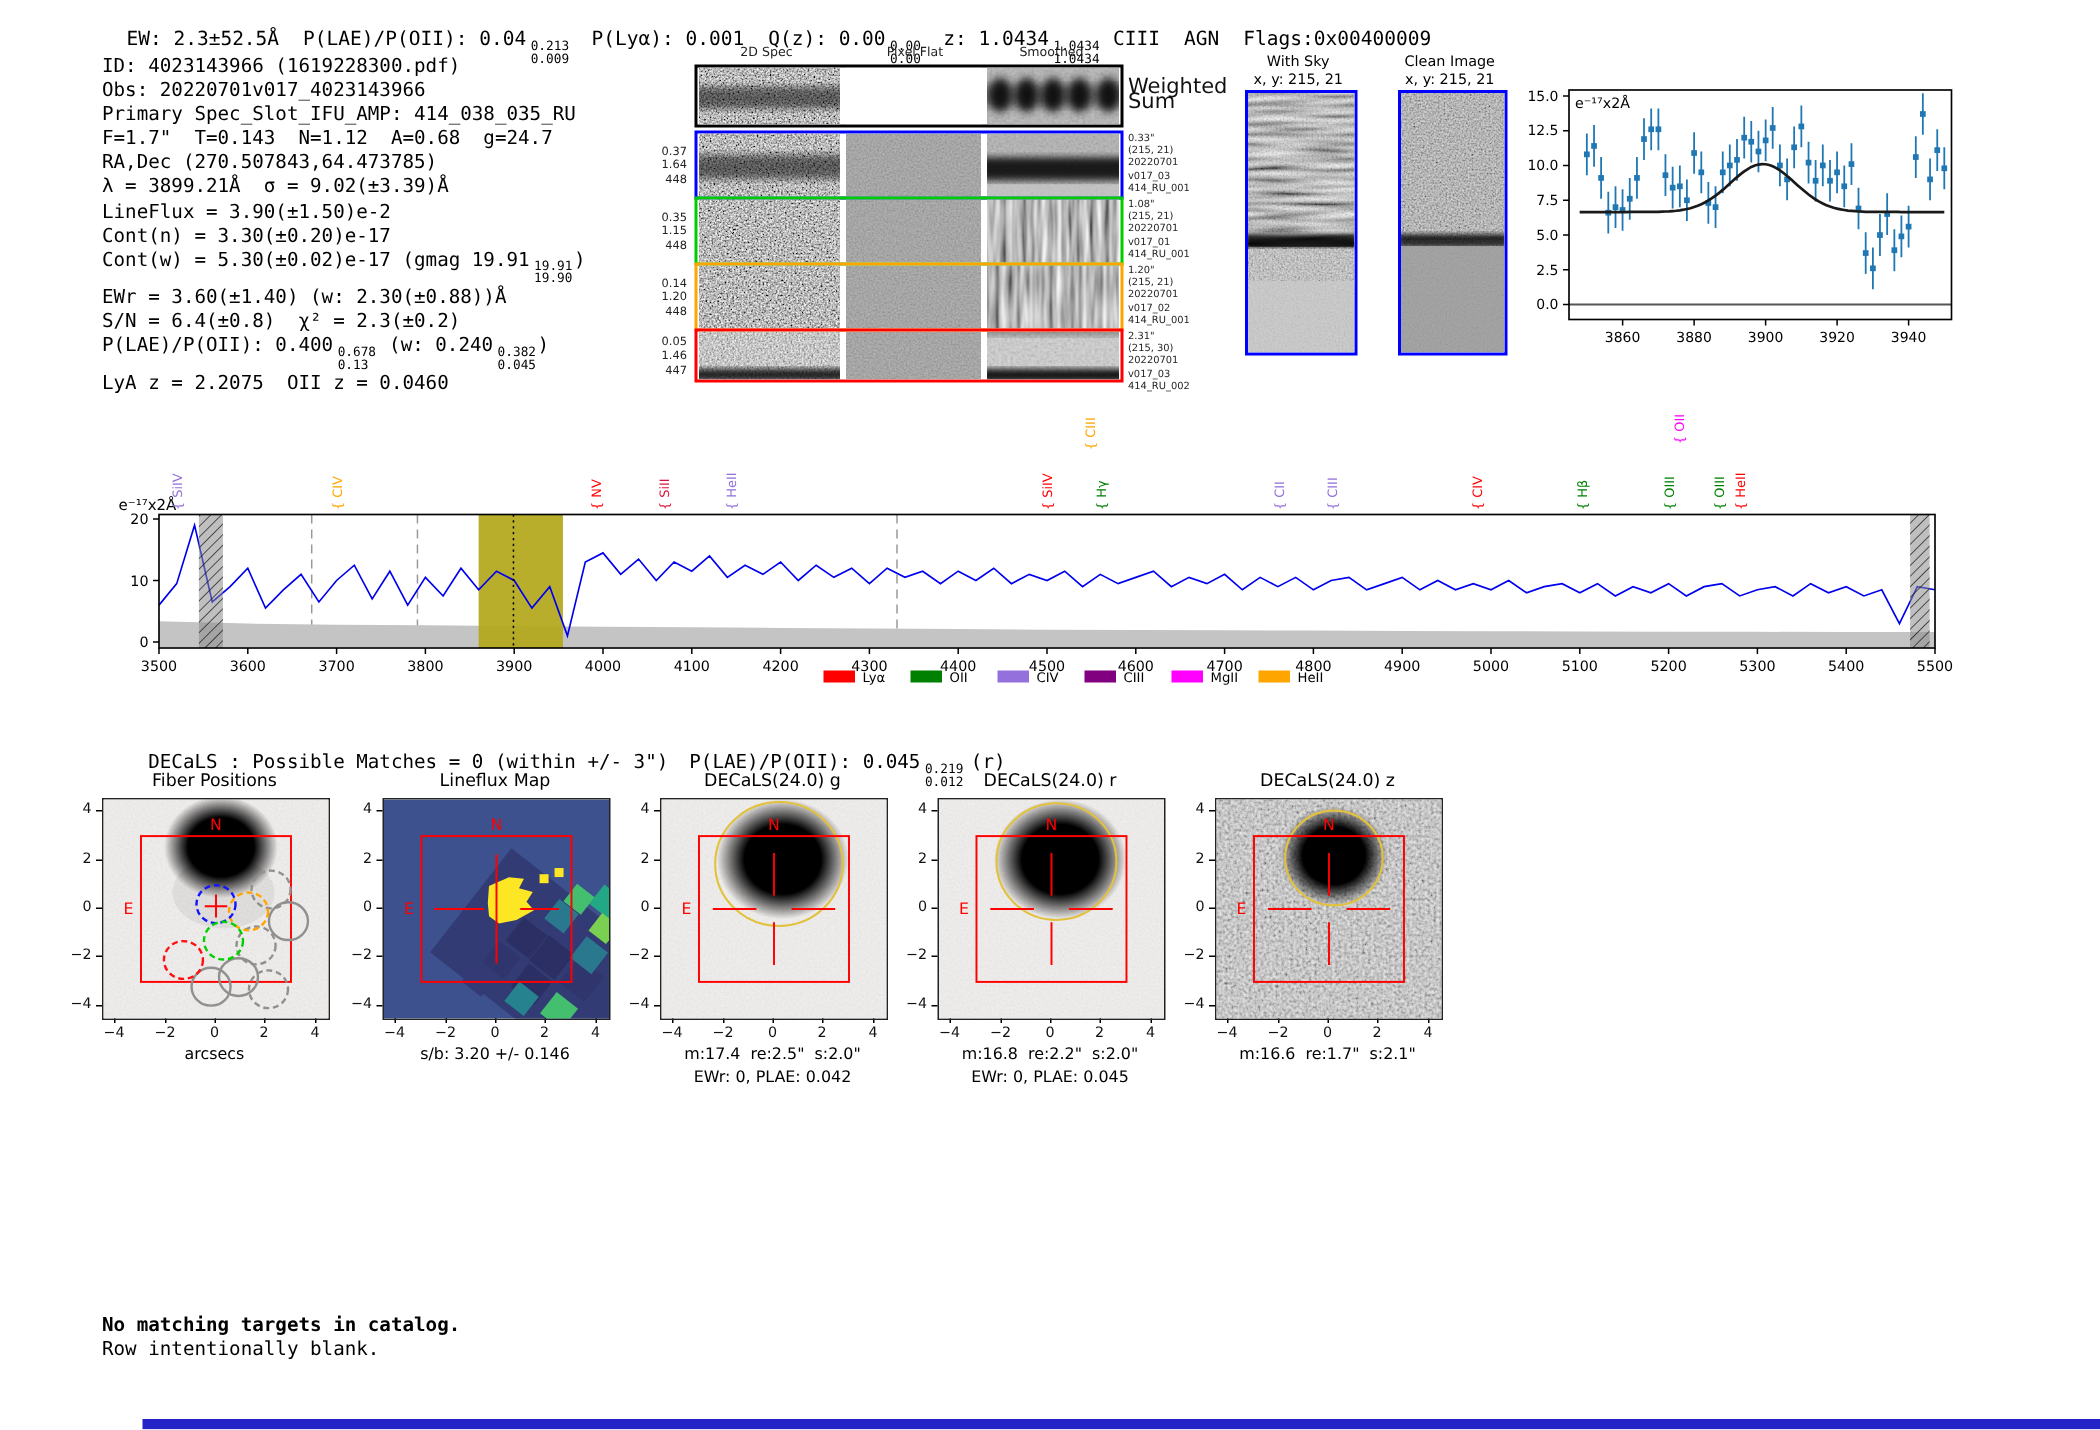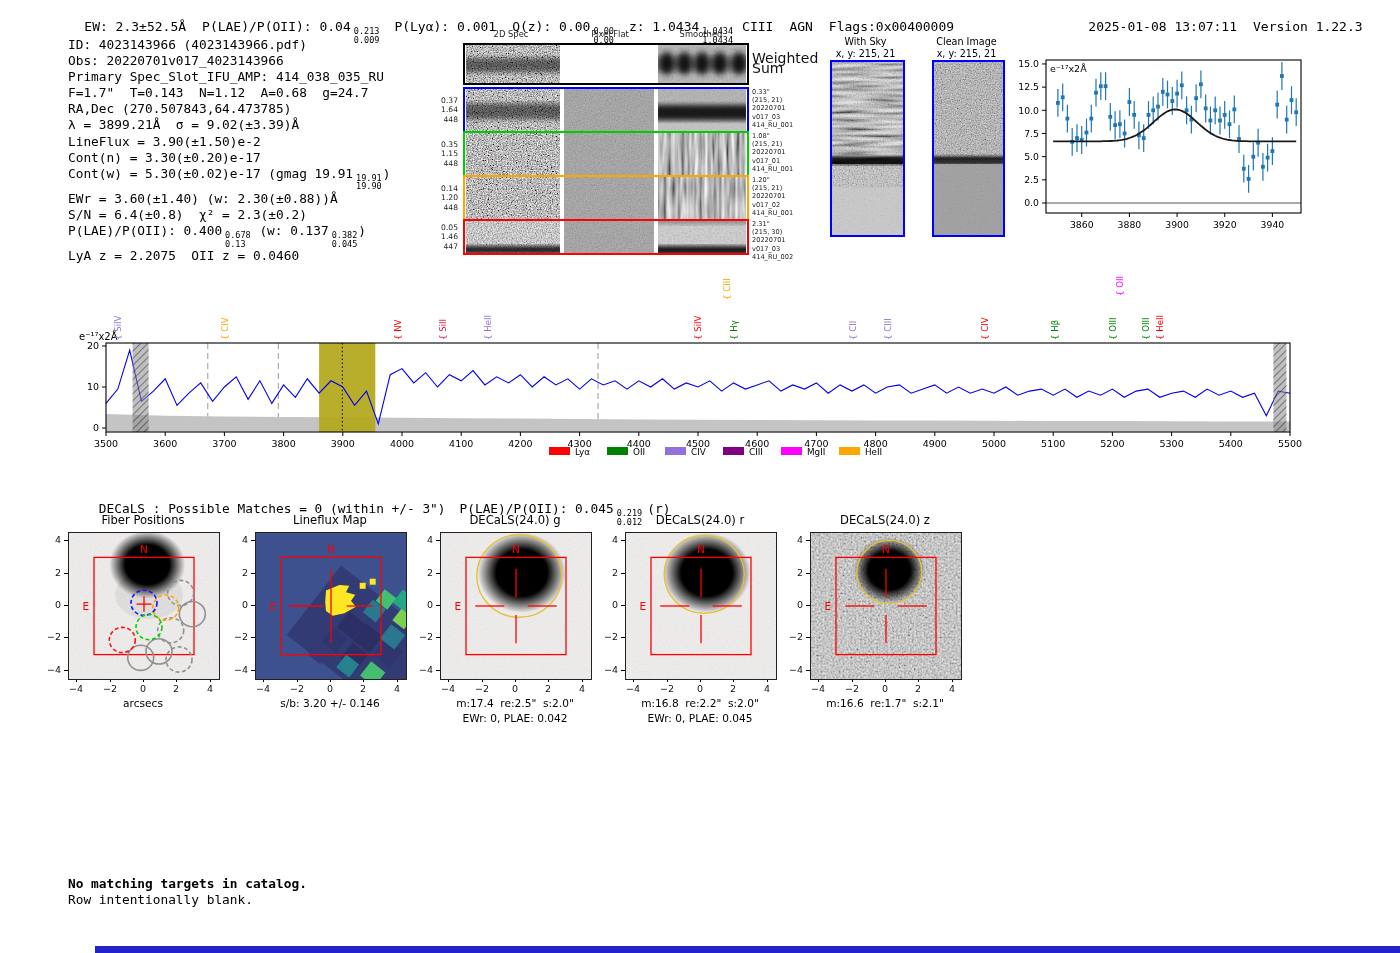--- a/index.html
+++ b/index.html
@@ -23,37 +23,34 @@
   svg{display:block;}
 </style>
 </head>
 <body>
 
 <div id="page">
 
   <div class="abs mono hline" style="left:53px;top:4px;">
     <span style="margin-right:16px;">EW: 2.3±52.5Å</span><span>P(LAE)/P(OII): 0.04</span><span class="frac mono"><span>0.213</span><span>0.009</span></span><span style="margin-right:14px;"></span><span style="margin-right:16px;">P(Lyα): 0.001</span><span>Q(z): 0.00</span><span class="frac mono"><span>0.00</span><span>0.00</span></span><span style="margin-right:14px;"></span><span>z: 1.0434</span><span class="frac mono"><span>1.0434</span><span>1.0434</span></span><span style="margin-right:8px;"></span><span style="margin-right:16px;">CIII</span><span style="margin-right:16px;">AGN</span><span>Flags:0x00400009</span>
   </div>
-  <div class="abs mono hline" style="left:1057px;top:4px;">
-    <span style="margin-right:16px;">2025-01-08 13:07:11</span><span>Version 1.22.3</span>
-  </div>
 
   <div class="abs mono" style="left:68px;top:37px;">
-    <div class="iline">ID: 4023143966 (4023143966.pdf)</div>
+    <div class="iline">ID: 4023143966 (1619228300.pdf)</div>
     <div class="iline">Obs: 20220701v017_4023143966</div>
     <div class="iline">Primary Spec_Slot_IFU_AMP: 414_038_035_RU</div>
     <div class="iline">F=1.7"  T=0.143  N=1.12  A=0.68  g=24.7</div>
     <div class="iline">RA,Dec (270.507843,64.473785)</div>
     <div class="iline">λ = 3899.21Å  σ = 9.02(±3.39)Å</div>
     <div class="iline">LineFlux = 3.90(±1.50)e-2</div>
     <div class="iline">Cont(n) = 3.30(±0.20)e-17</div>
     <div class="iline"><span>Cont(w) = 5.30(±0.02)e-17 (gmag 19.91</span><span class="frac mono"><span>19.91</span><span>19.90</span></span><span>)</span></div>
     <div class="iline">EWr = 3.60(±1.40) (w: 2.30(±0.88))Å</div>
     <div class="iline">S/N = 6.4(±0.8)  χ² = 2.3(±0.2)</div>
-    <div class="iline"><span>P(LAE)/P(OII): 0.400</span><span class="frac mono"><span>0.678</span><span>0.13</span></span><span> (w: 0.137</span><span class="frac mono"><span>0.382</span><span>0.045</span></span><span>)</span></div>
+    <div class="iline"><span>P(LAE)/P(OII): 0.400</span><span class="frac mono"><span>0.678</span><span>0.13</span></span><span> (w: 0.240</span><span class="frac mono"><span>0.382</span><span>0.045</span></span><span>)</span></div>
     <div class="iline">LyA z = 2.2075  OII z = 0.0460</div>
   </div>
 
   <div id="strips" class="abs" style="left:0;top:0;width:1400px;height:260px;">
       <div class="abs colhead" style="left:466px;top:29px;width:90px;">2D Spec</div>
       <div class="abs colhead" style="left:565px;top:29px;width:90px;">Pixel Flat</div>
       <div class="abs colhead" style="left:656px;top:29px;width:90px;">Smoothed</div>
       <div class="abs" style="left:463px;top:43px;width:286px;height:42px;border:2px solid #000000;box-sizing:border-box;"></div>
       <div class="abs" style="left:466px;top:45px;width:94px;height:38px;overflow:hidden;">
         <svg xmlns="http://www.w3.org/2000/svg" width="94" height="38">

